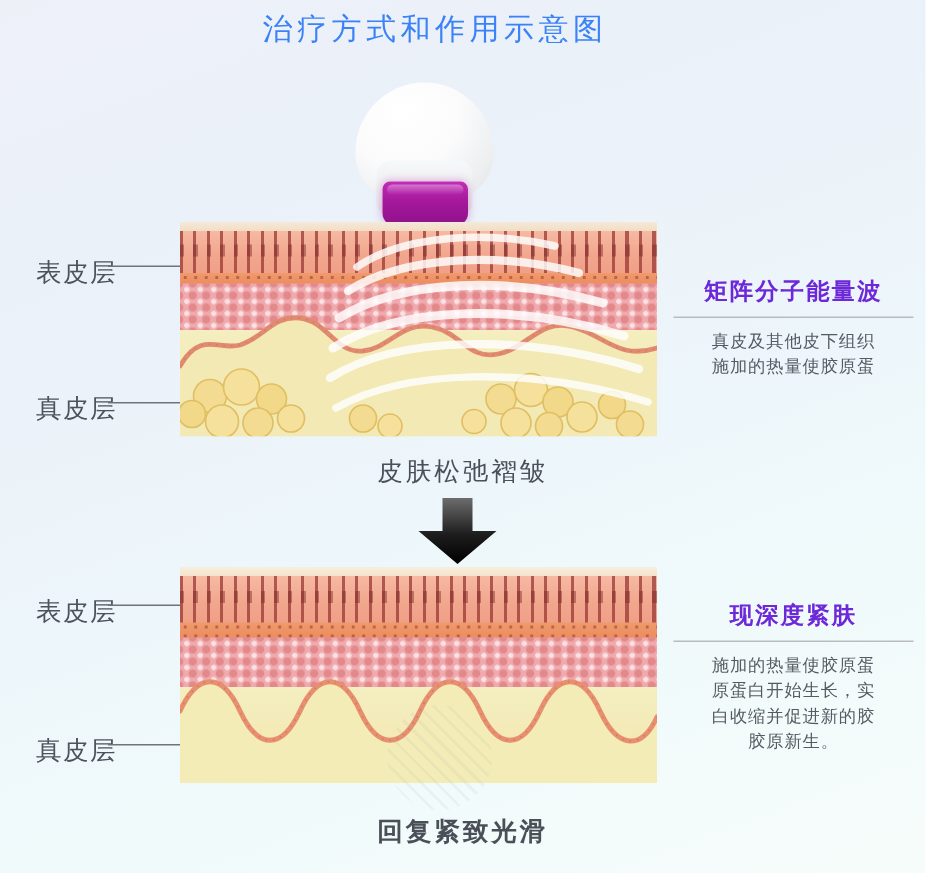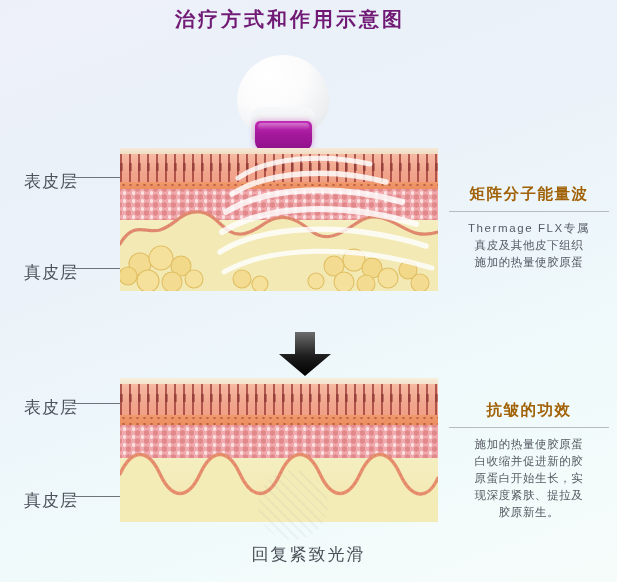--- a/index.html
+++ b/index.html
@@ -6,21 +6,21 @@
   body{
     width:617px;height:582px;position:relative;overflow:hidden;
     font-family:"Liberation Sans","DejaVu Sans",sans-serif;
     background:linear-gradient(160deg,#eef0f8 0%,#eaf1f9 25%,#edf6fa 55%,#f2fbfb 80%,#f6fcfa 100%);
   }
   .stage{position:absolute;inset:0;}
 
   
   .title{
     position:absolute;left:0;top:6px;width:580px;text-align:center;
-    font-size:20px;letter-spacing:3px;color:#701a75;font-weight:700;
+    font-size:20px;letter-spacing:3px;color:#3b82f6;font-weight:400;
   }
 
   
   .device{position:absolute;left:233px;top:55px;width:100px;height:100px;}
   .device-body{
     position:absolute;left:4px;top:0;width:92px;height:78px;
     background:radial-gradient(ellipse at 35% 25%,#ffffff 0%,#fbfbfc 45%,#eceef0 78%,#e0e3e6 100%);
     border-radius:46px 46px 30px 30px;
   }
   .device-neck{
@@ -117,35 +117,35 @@
 
   
   .arrow{position:absolute;left:274px;top:332px;width:62px;height:44px;}
 
   
   .caption{
     position:absolute;width:617px;left:0;text-align:center;
     font-size:17px;letter-spacing:2px;color:#4a4f58;
   }
   .cap1{top:303px;}
-  .cap2{top:543px;}
+  .cap2{top:543px;font-weight:bold;}
 
   
   .sidelabel{
     position:absolute;font-size:17px;color:#4d535c;letter-spacing:1px;
     white-space:nowrap;
   }
   .leader{position:absolute;height:1px;background:#6f747c;}
 
   
   .info{position:absolute;width:168px;left:445px;text-align:center;}
   .info-1{top:184px;}
   .info-2{top:400px;}
   .info h3{
-    margin:0 0 6px 0;font-size:15.5px;font-weight:700;color:#a16207;letter-spacing:1.5px;
+    margin:0 0 6px 0;font-size:15.5px;font-weight:700;color:#6d28d9;letter-spacing:1.5px;
   }
   .info .rule{height:1px;background:#b8bcc2;margin:0 4px 8px 4px;}
   .info p{
     margin:0;font-size:11.5px;line-height:17px;color:#565b63;letter-spacing:.6px;
   }
   .info .mono{letter-spacing:1.6px;}
 
   
   .watermark{
     position:absolute;left:258px;top:470px;width:70px;height:70px;
@@ -225,20 +225,21 @@
       </g>
     </svg>
   </div>
 
   <div class="sidelabel" style="left:24px;top:170px;">表皮层</div>
   <div class="leader" style="left:72px;top:177px;width:48px;"></div>
 
   <div class="sidelabel" style="left:24px;top:261px;">真皮层</div>
   <div class="leader" style="left:72px;top:268px;width:48px;"></div>
 
+  <div class="caption cap1">皮肤松弛褶皱</div>
 
   <svg class="arrow" viewBox="0 0 62 44">
     <defs>
       <linearGradient id="arrGrad" x1="0" y1="0" x2="0" y2="1">
         <stop offset="0%" stop-color="#6d6d6d"></stop>
         <stop offset="55%" stop-color="#1d1d1d"></stop>
         <stop offset="100%" stop-color="#000000"></stop>
       </linearGradient>
     </defs>
     <path d="M21,0 L41,0 L41,22 L57,22 L31,44 L5,22 L21,22 Z" fill="url(#arrGrad)"></path>
@@ -276,28 +277,26 @@
   <div class="sidelabel" style="left:24px;top:489px;">真皮层</div>
   <div class="leader" style="left:72px;top:496px;width:48px;"></div>
 
   <div class="watermark"></div>
 
   <div class="caption cap2">回复紧致光滑</div>
 
   <div class="info info-1">
     <h3>矩阵分子能量波</h3>
     <div class="rule"></div>
-    <p class="mono">Thermage FLX专属</p>
     <p>真皮及其他皮下组织</p>
     <p>施加的热量使胶原蛋</p>
   </div>
 
   <div class="info info-2">
-    <h3>抗皱的功效</h3>
+    <h3>现深度紧肤</h3>
     <div class="rule"></div>
     <p>施加的热量使胶原蛋</p>
+    <p>原蛋白开始生长，实</p>
     <p>白收缩并促进新的胶</p>
-    <p>原蛋白开始生长，实</p>
-    <p>现深度紧肤、提拉及</p>
     <p>胶原新生。</p>
   </div>
 
 </div>
 
 </body></html>

